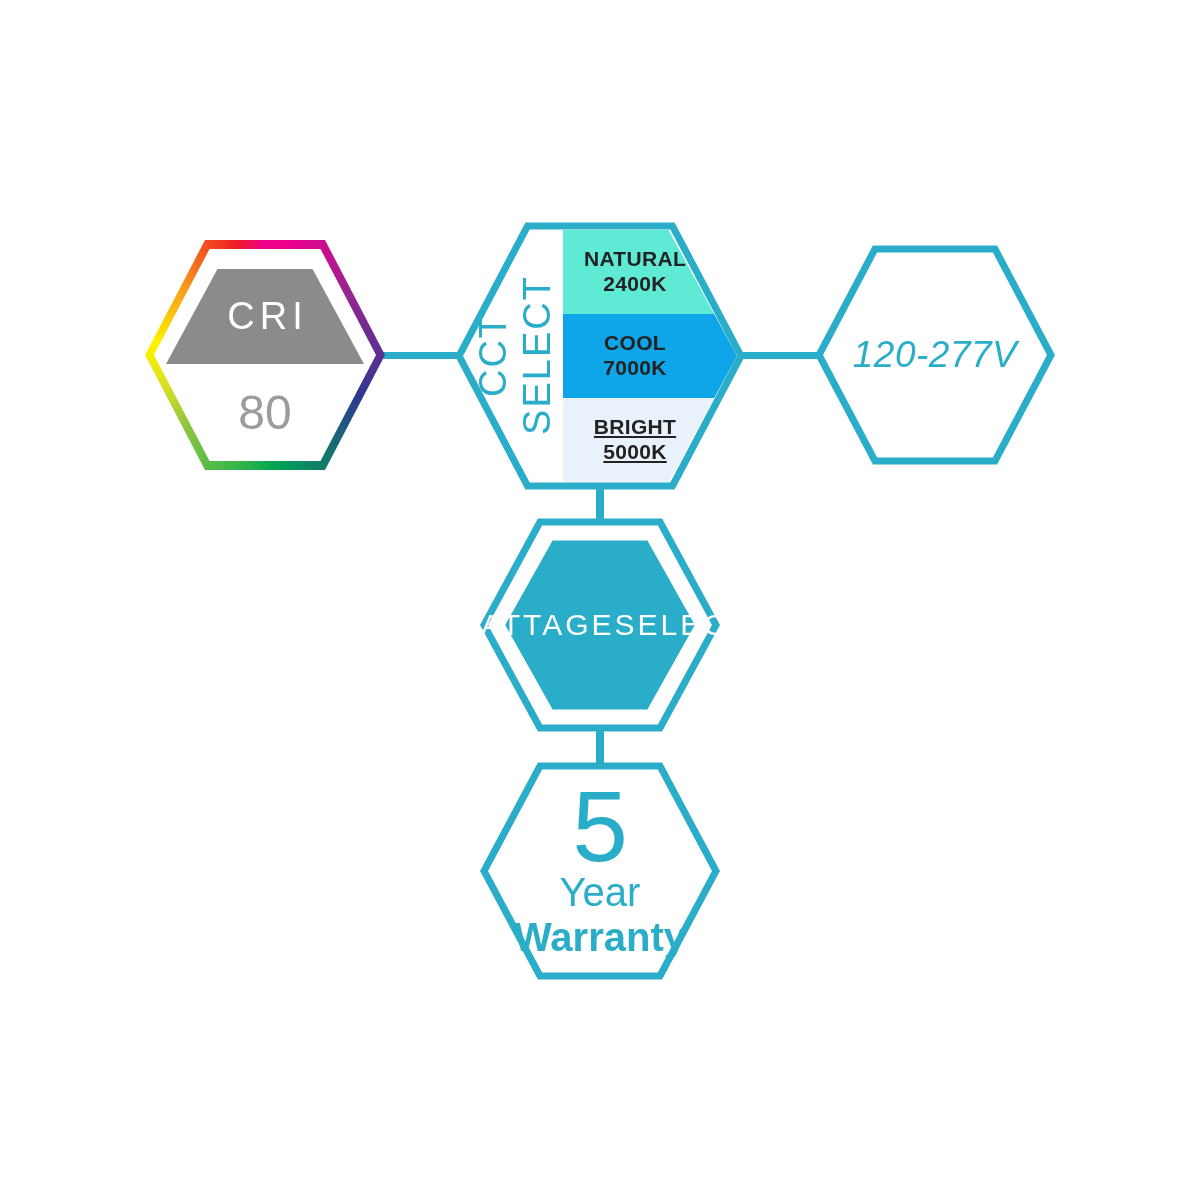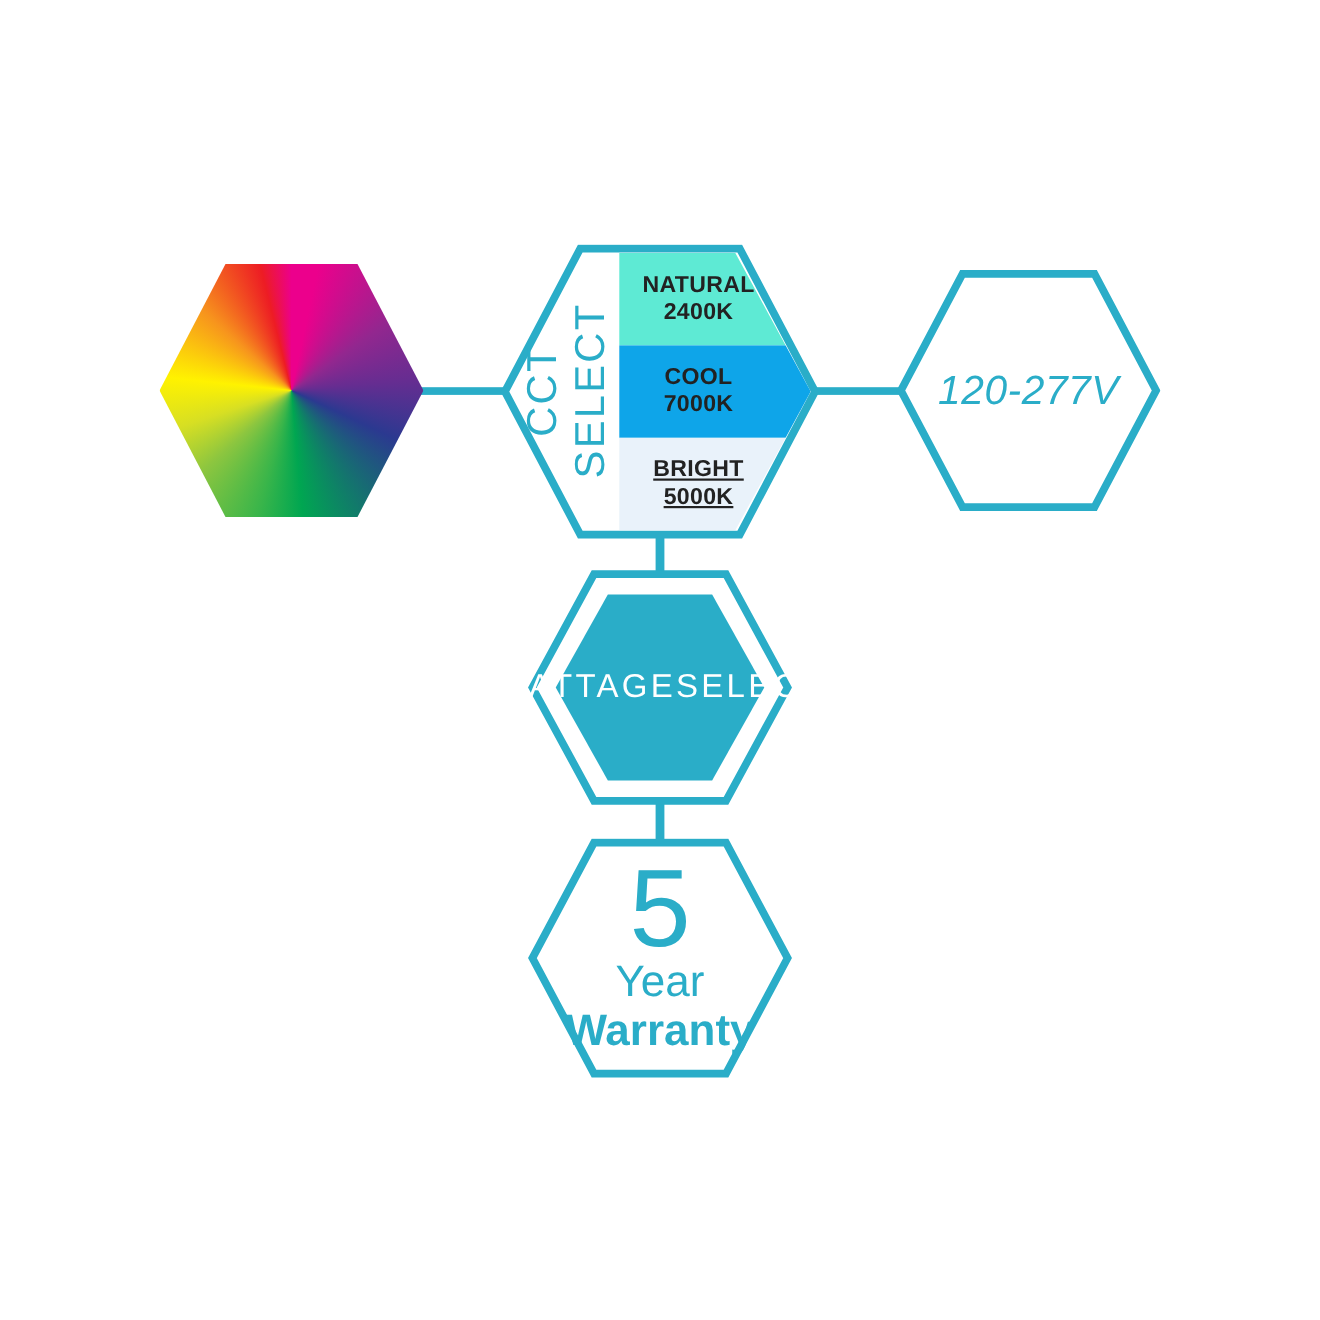--- a/index.html
+++ b/index.html
@@ -63,20 +63,26 @@
 
 <div class="canvas">
 
   <div class="line line-cri-cct"></div>
   <div class="line line-cct-voltage"></div>
   <div class="line line-cct-wattage"></div>
   <div class="line line-wattage-warranty"></div>
 
   <div class="badge cri">
     <div class="cri-rainbow hexclip"></div>
+    <div class="cri-inner hexclip">
+      <div class="cri-trap" style="background: rgb(139, 139, 139);">
+        <span>CRI</span>
+      </div>
+      <div class="cri-value">80</div>
+    </div>
   </div>
 
   <div class="badge cct">
     <svg class="hexsvg" viewBox="0 0 290 268">
       <polygon points="72.5,4 217.5,4 286,134 217.5,264 72.5,264 4,134" fill="none" stroke="#2aadc8" stroke-width="7"></polygon>
     </svg>
     <div class="cct-clip hexclip">
       <div class="swatches">
         <div class="swatch" style="background: #5eead4;">
           <div>NATURAL</div>

